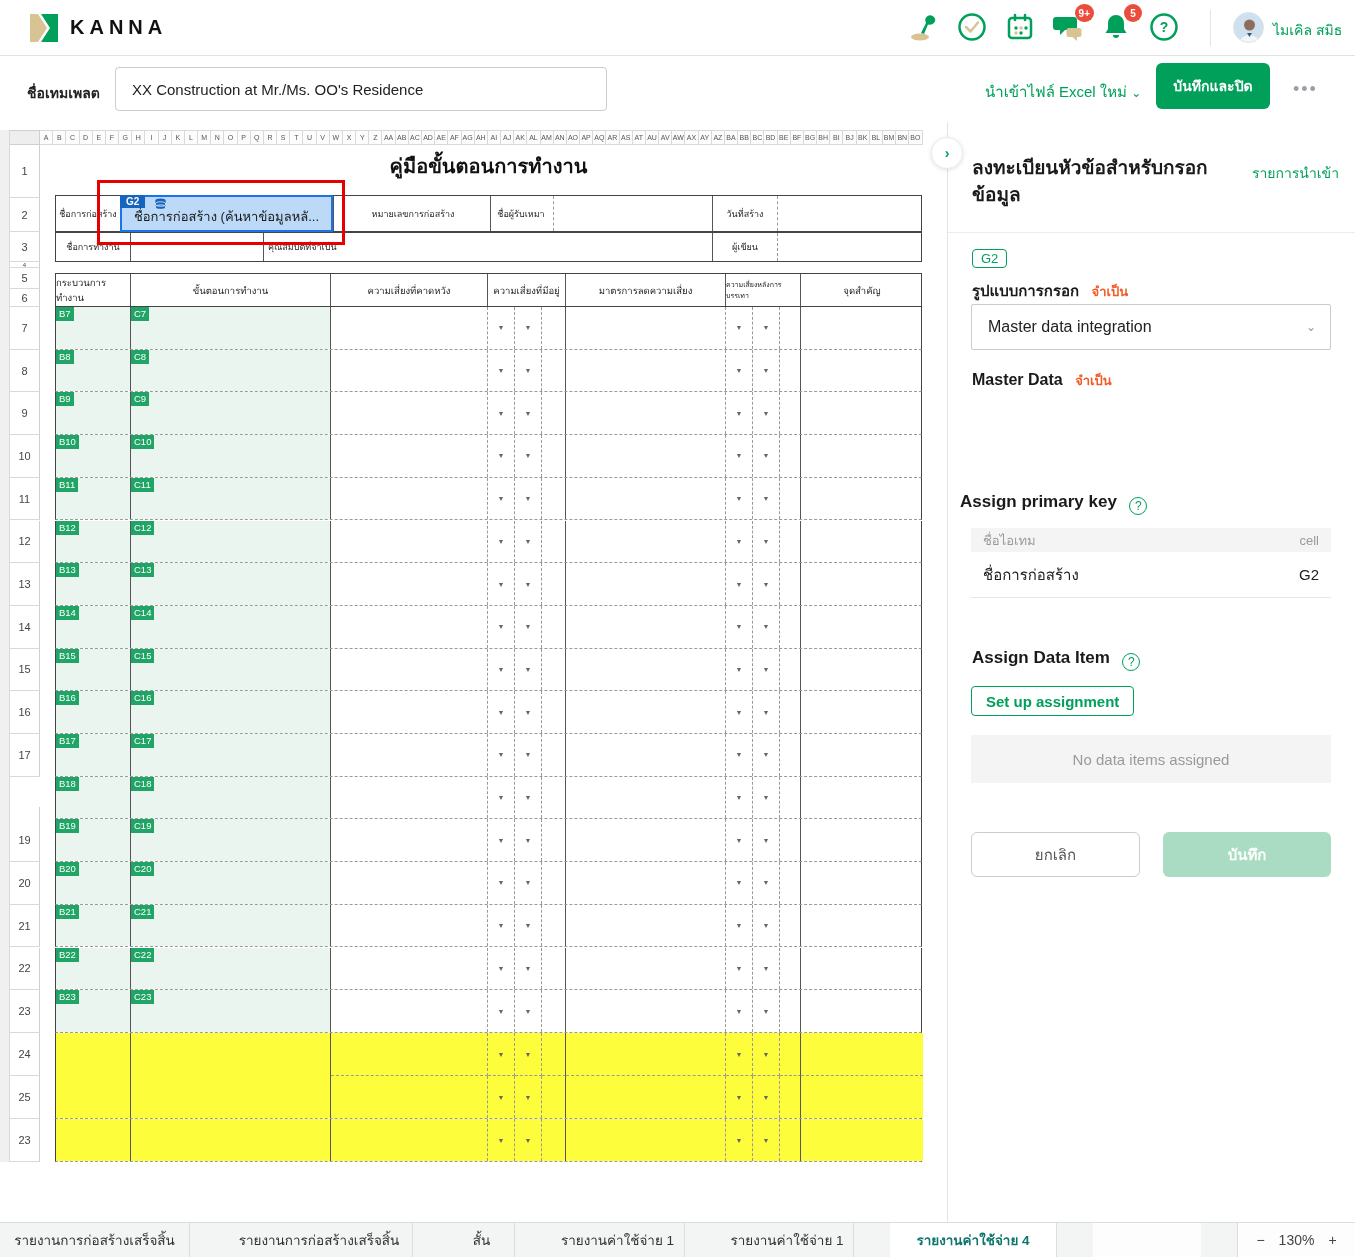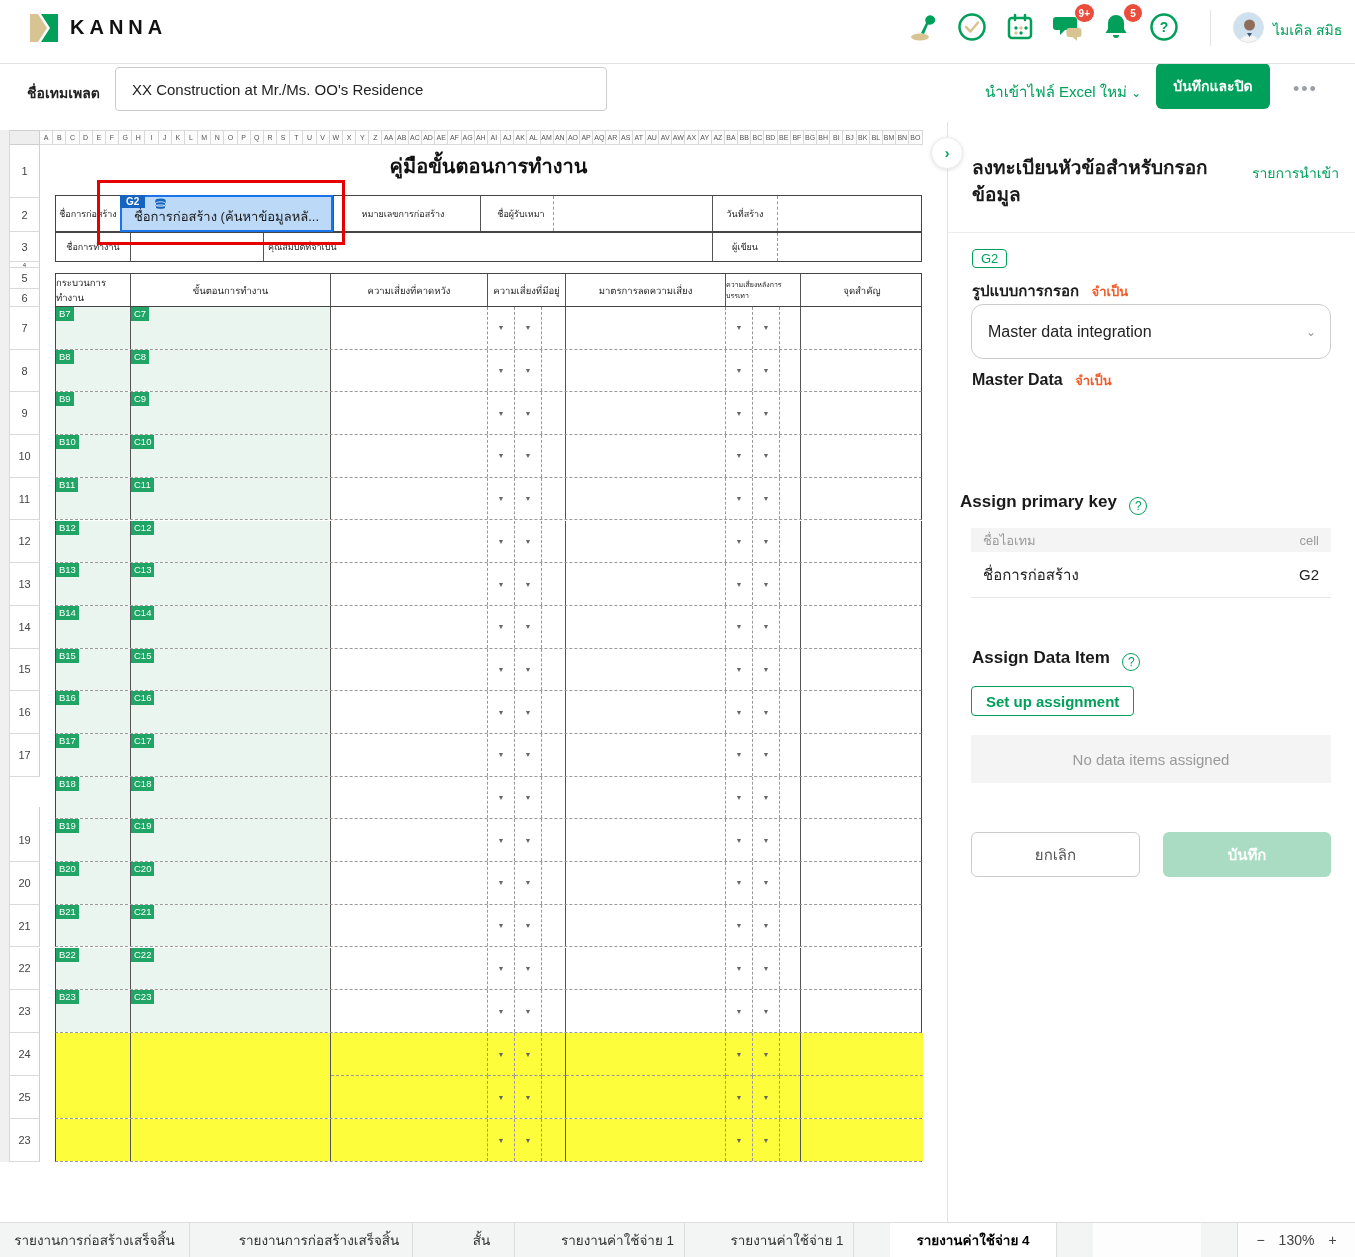--- a/index.html
+++ b/index.html
@@ -1,20 +1,20 @@
 <!DOCTYPE html>
 <html><head>
 <meta charset="utf-8">
 <style>
   * { margin:0; padding:0; box-sizing:border-box; }
   html,body { width:1355px; height:1257px; overflow:hidden; background:#fff;
     font-family:"Liberation Sans","DejaVu Sans",sans-serif; color:#222; }
 
   
-  #topbar { position:absolute; left:0; top:0; width:1355px; height:64px; background:#fff;
+  #topbar { position:absolute; left:0; top:0; width:1355px; height:56px; background:#fff;
     border-bottom:1px solid #e2e2e2; z-index:30; }
   #logo { position:absolute; left:30px; top:14px; width:28px; height:28px; }
   #brand { position:absolute; left:70px; top:16px; font-size:20px; font-weight:bold;
     letter-spacing:5px; color:#111; }
   .hicon { position:absolute; top:11px; width:32px; height:32px; cursor:pointer; }
   .badge { position:absolute; top:-7px; right:-10px; min-width:18px; height:18px; border-radius:9px;
     background:#eb4d3d; color:#fff; font-size:10px; font-weight:bold; display:flex;
     align-items:center; justify-content:center; padding:0 4px; }
   #hdr-divider { position:absolute; left:1210px; top:10px; width:1px; height:36px; background:#e4e4e4; }
   #avatar { position:absolute; left:1233px; top:12px; width:31px; height:31px; border-radius:50%;
@@ -85,22 +85,22 @@
     font-weight:bold; cursor:pointer; }
   #panel-title { position:absolute; left:24px; top:33px; width:260px; font-size:19px; font-weight:bold;
     line-height:1.4; color:#1a1a1a; }
   #import-list-link { position:absolute; right:16px; top:40px; font-size:14px; color:#00a05a; cursor:pointer; }
   #panel-div1 { position:absolute; left:0; top:110px; width:100%; border-top:1px solid #ececec; }
   #cell-badge { position:absolute; left:24px; top:127px; border:1px solid #00a05a; color:#00a05a;
     font-size:13px; border-radius:4px; padding:1px 8px; }
   .fieldlabel { font-size:15px; font-weight:bold; color:#1a1a1a; }
   .required { color:#f25b28; font-size:13px; font-weight:bold; margin-left:8px; }
   #fmt-label-row { position:absolute; left:24px; top:157px; }
-  #fmt-select { position:absolute; left:23px; top:182px; width:360px; height:55px; border:1px solid #ccc;
-    border-radius:12px; background:#fff; font-size:16px; color:#222; display:flex; align-items:center;
+  #fmt-select { position:absolute; left:23px; top:182px; width:360px; height:46px; border:1px solid #ccc;
+    border-radius:2px; background:#fff; font-size:16px; color:#222; display:flex; align-items:center;
     padding:0 16px; cursor:pointer; }
   #fmt-chevron { position:absolute; right:14px; color:#999; font-size:12px; }
   #md-label-row { position:absolute; left:24px; top:248px; }
   #md-input { position:absolute; left:23px; top:274px; width:360px; height:46px; border:1px solid #ccc;
     border-radius:6px; font-size:15px; color:#333; display:flex; align-items:center; padding:0 40px 0 16px; }
   #md-clear { position:absolute; right:11px; width:18px; height:18px; border-radius:50%; background:#c9c9c9;
     color:#fff; font-size:11px; display:flex; align-items:center; justify-content:center; cursor:pointer; }
   .sec-title { font-size:17px; font-weight:bold; color:#1a1a1a; }
   .help-circle { display:inline-flex; width:18px; height:18px; border:1.5px solid #00a05a; border-radius:50%;
     color:#00a05a; font-size:12px; align-items:center; justify-content:center; margin-left:8px;
@@ -122,21 +122,21 @@
     font-family:"Liberation Sans","DejaVu Sans",sans-serif; }
   #save-btn { position:absolute; left:215px; top:710px; width:168px; height:45px; background:#a9dcc2;
     border:none; border-radius:6px; font-size:15px; font-weight:bold; color:#fff; cursor:default;
     font-family:"Liberation Sans","DejaVu Sans",sans-serif; }
 
   
   #tabbar { position:absolute; left:0; top:1222px; width:1355px; height:35px; background:#f3f4f4;
     border-top:1px solid #ddd; display:flex; z-index:30;gap:36px; }
   .sheet-tab { height:100%; border-right:1px solid #ddd; display:flex; align-items:center;
     justify-content:center; font-size:13.5px; color:#333; cursor:pointer; background:#f3f4f4; }
-  .sheet-tab.active { background:#fff; color:#000000; font-weight:bold; }
+  .sheet-tab.active { background:#fff; color:#0f766e; font-weight:bold; }
   #tab-filler { flex:1; background:#fdfdfd; }
   #zoom-ctl { width:118px; background:#fdfdfd; border-left:1px solid #ddd; display:flex; align-items:center;
     justify-content:center; gap:14px; font-size:14px; color:#444; }
   #zoom-ctl span { cursor:pointer; }
 </style>
 </head>
 <body>
 
 <header id="topbar">
   <span id="logo">
@@ -312,21 +312,21 @@
       <div class="rownum" style="top: 911px; height: 43px; font-size: 11px;">24</div>
       <div class="rownum" style="top: 954px; height: 43px; font-size: 11px;">25</div>
       <div class="rownum" style="top: 997px; height: 43px; font-size: 11px;">23</div>
     </div>
 
   <div id="sheet-title">คู่มือขั้นตอนการทำงาน</div>
 
   <div class="tblbox" id="row2-box" style="top:73px;height:37px">
     <div class="cell br-solid" style="left:0;width:65px">ชื่อการก่อสร้าง</div>
     <div class="cell br-solid" style="left:65px;width:213px"></div>
-    <div class="cell br-solid" style="left:270px;width:155px">หมายเลขการก่อสร้าง</div>
+    <div class="cell br-solid" style="left:280px;width:155px">หมายเลขการก่อสร้าง</div>
     <div class="cell br-dash" style="left:433px;width:65px">ชื่อผู้รับเหมา</div>
     <div class="cell br-solid" style="left:498px;width:159px"></div>
     <div class="cell br-dash" style="left:657px;width:65px">วันที่สร้าง</div>
   </div>
 
   <div class="tblbox" id="hdr-row" style="top:151px;height:34px">
       <div class="cell br-solid" style="left: 0px; width: 75px;">กระบวนการทำงาน</div>
       <div class="cell br-solid" style="left: 75px; width: 200px;">ขั้นตอนการทำงาน</div>
       <div class="cell br-solid" style="left: 275px; width: 157px;">ความเสี่ยงที่คาดหวัง</div>
       <div class="cell br-solid" style="left: 432px; width: 78px;">ความเสี่ยงที่มีอยู่</div>

